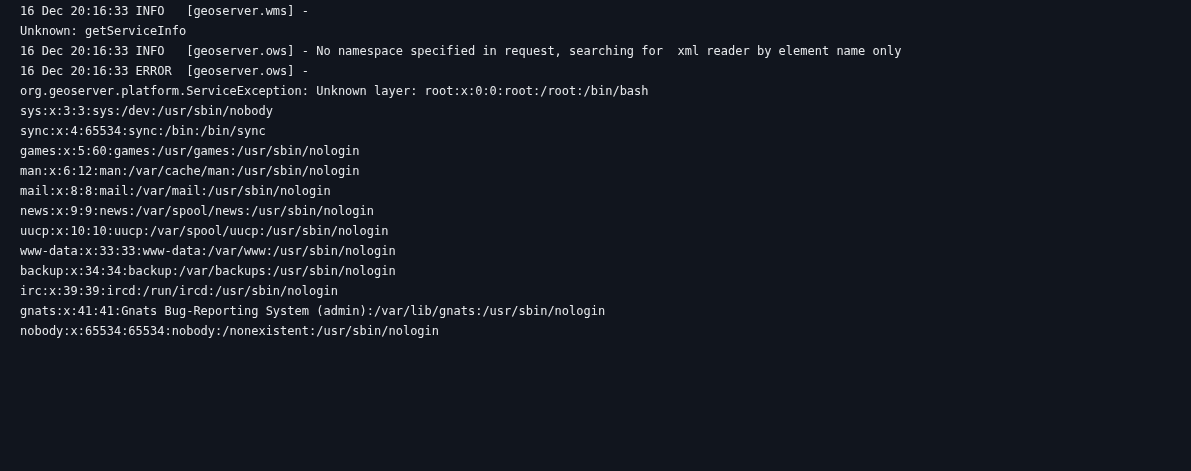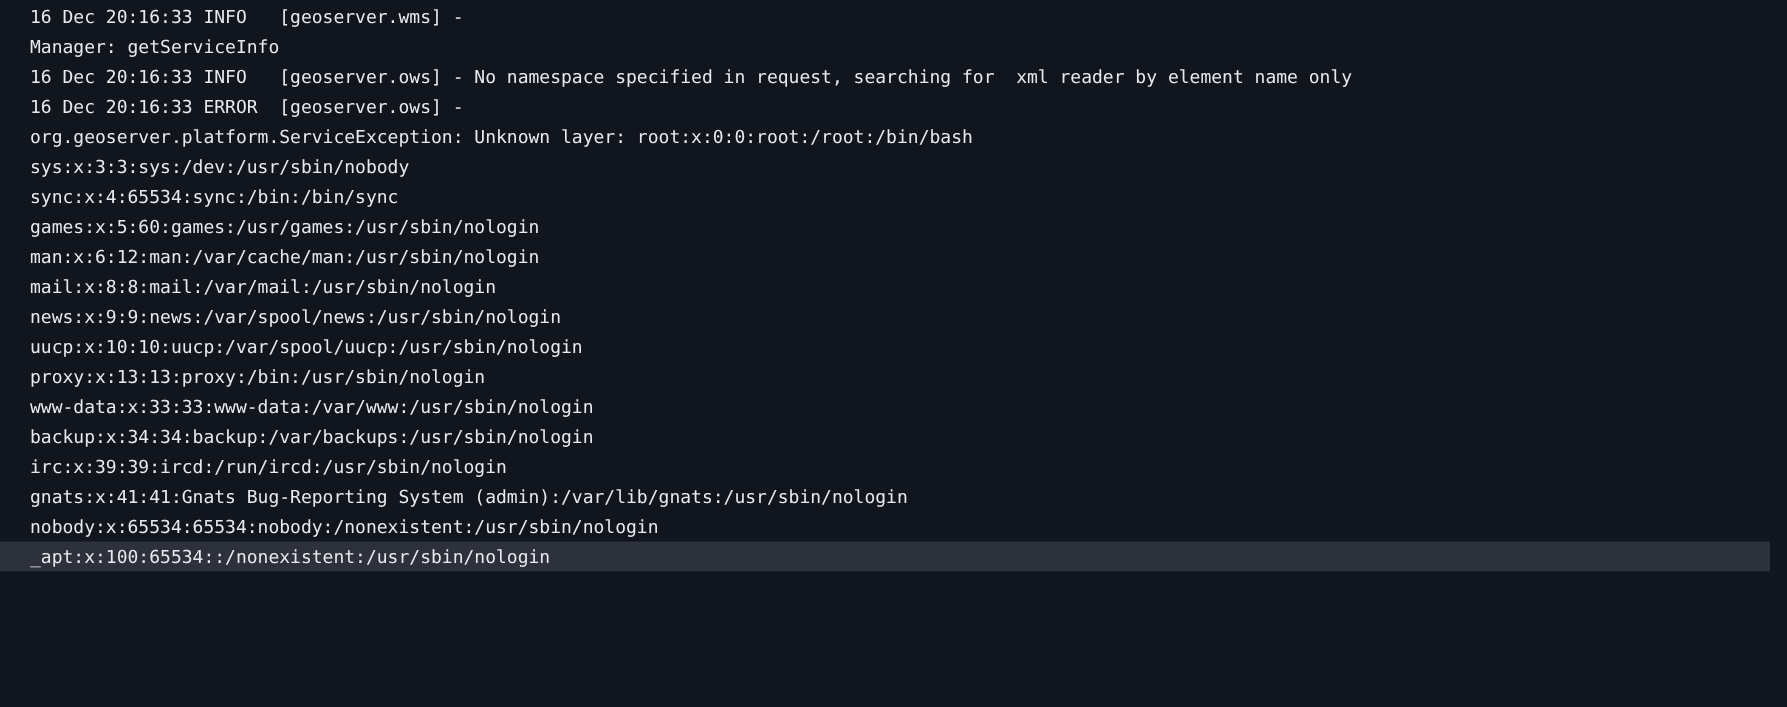--- a/index.html
+++ b/index.html
@@ -28,31 +28,29 @@
   }
   .log-line.highlighted {
     background: var(--term-hl, #2c313b);
   }
 </style>
 </head>
 <body>
 
 <div class="terminal">
     <div class="log-line">16 Dec 20:16:33 INFO   [geoserver.wms] -</div>
-    <div class="log-line">Manager: getServiceInfo</div>
+    <div class="log-line">Unknown: getServiceInfo</div>
     <div class="log-line">16 Dec 20:16:33 INFO   [geoserver.ows] - No namespace specified in request, searching for  xml reader by element name only</div>
     <div class="log-line">16 Dec 20:16:33 ERROR  [geoserver.ows] -</div>
     <div class="log-line">org.geoserver.platform.ServiceException: Unknown layer: root:x:0:0:root:/root:/bin/bash</div>
     <div class="log-line">sys:x:3:3:sys:/dev:/usr/sbin/nobody</div>
     <div class="log-line">sync:x:4:65534:sync:/bin:/bin/sync</div>
     <div class="log-line">games:x:5:60:games:/usr/games:/usr/sbin/nologin</div>
     <div class="log-line">man:x:6:12:man:/var/cache/man:/usr/sbin/nologin</div>
     <div class="log-line">mail:x:8:8:mail:/var/mail:/usr/sbin/nologin</div>
     <div class="log-line">news:x:9:9:news:/var/spool/news:/usr/sbin/nologin</div>
     <div class="log-line">uucp:x:10:10:uucp:/var/spool/uucp:/usr/sbin/nologin</div>
-    <div class="log-line">proxy:x:13:13:proxy:/bin:/usr/sbin/nologin</div>
     <div class="log-line">www-data:x:33:33:www-data:/var/www:/usr/sbin/nologin</div>
     <div class="log-line">backup:x:34:34:backup:/var/backups:/usr/sbin/nologin</div>
     <div class="log-line">irc:x:39:39:ircd:/run/ircd:/usr/sbin/nologin</div>
     <div class="log-line">gnats:x:41:41:Gnats Bug-Reporting System (admin):/var/lib/gnats:/usr/sbin/nologin</div>
     <div class="log-line">nobody:x:65534:65534:nobody:/nonexistent:/usr/sbin/nologin</div>
-    <div class="log-line highlighted">_apt:x:100:65534::/nonexistent:/usr/sbin/nologin</div>
   </div>
 
 </body></html>

